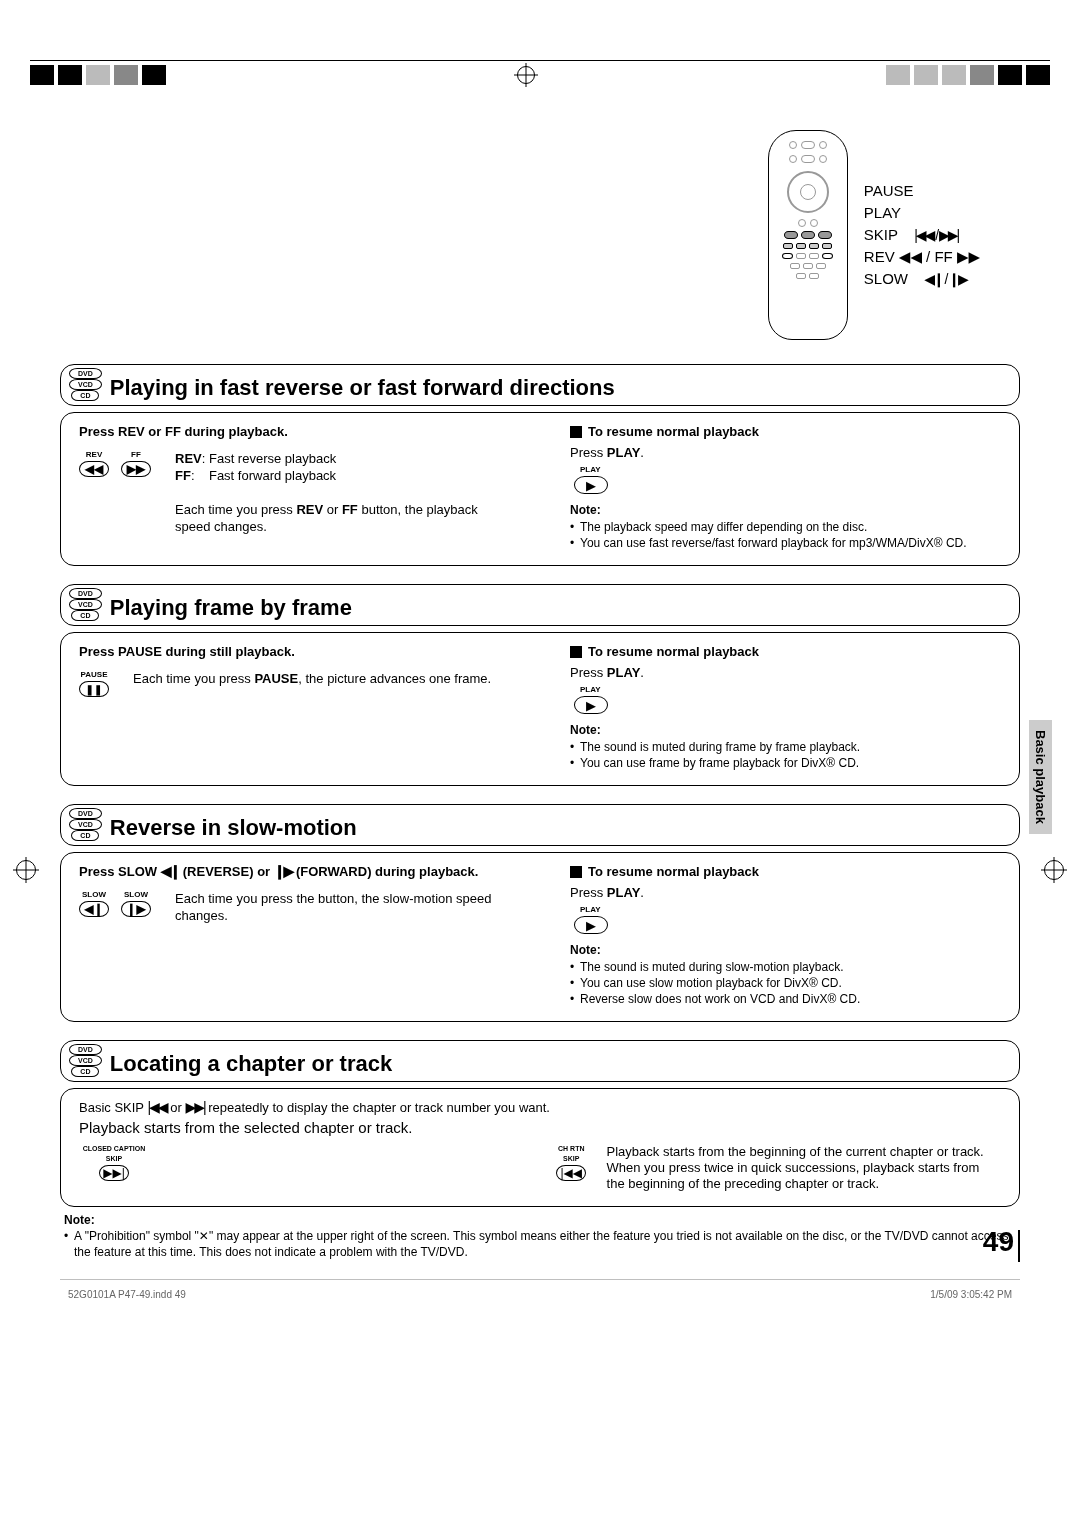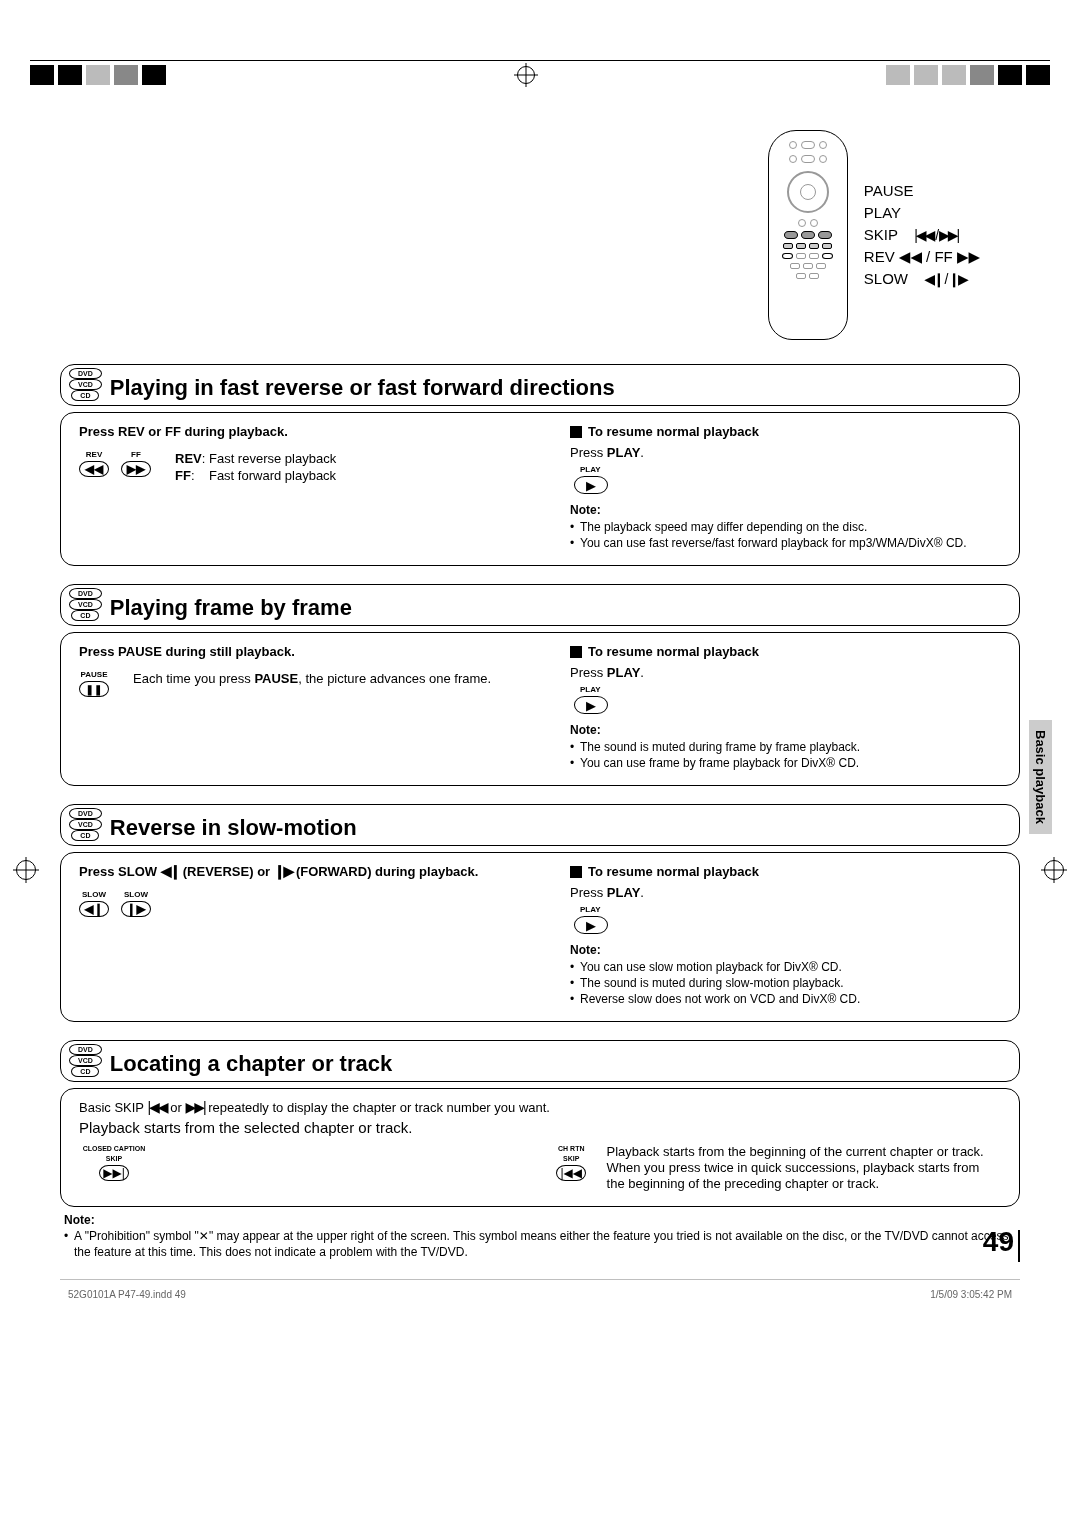--- a/index.html
+++ b/index.html
@@ -289,20 +289,23 @@
           <div class="icons">
             <div style="display:flex; gap:12px;">
               <div><div class="btn-label-tiny">REV</div><span class="btn-oval">◀◀</span></div>
               <div><div class="btn-label-tiny">FF</div><span class="btn-oval">▶▶</span></div>
             </div>
           </div>
           <div>
             <div><b>REV</b>: <span>Fast reverse playback</span></div>
             <div><b>FF</b>: &nbsp;&nbsp;&nbsp;<span>Fast forward playback</span></div>
             <br>
+            <div>
+              <span>Each time you press </span><b>REV</b><span> or </span><b>FF</b><span> button, the playback speed changes.</span>
+            </div>
           </div>
         </div>
       </div>
       <div class="col">
         <div class="subhead">
             <span class="blk-sq"></span>
             <span>To resume normal playback</span>
           </div>
         <div><span>Press </span><b>PLAY</b><span>.</span></div>
         <div class="play-btn-wrap">
@@ -372,36 +375,37 @@
         <div class="lead">
           <span>Press SLOW </span><span class="glyph">◀❙</span><span> (REVERSE) or </span><span class="glyph">❙▶</span><span> (FORWARD) during playback.</span>
         </div>
         <div class="kvrow">
           <div class="icons">
             <div style="display:flex; gap:12px;">
               <div><div class="btn-label-tiny">SLOW</div><span class="btn-oval">◀❙</span></div>
               <div><div class="btn-label-tiny">SLOW</div><span class="btn-oval">❙▶</span></div>
             </div>
           </div>
+          <div>Each time you press the button, the slow-motion speed changes.</div>
         </div>
       </div>
       <div class="col">
         <div class="subhead">
             <span class="blk-sq"></span>
             <span>To resume normal playback</span>
           </div>
         <div><span>Press </span><b>PLAY</b><span>.</span></div>
         <div class="play-btn-wrap">
           <div class="btn-label-tiny">PLAY</div>
           <span class="btn-oval">▶</span>
         </div>
         <div class="note-label">Note:</div>
         <ul class="note-list">
+          <li>The sound is muted during slow-motion playback.</li>
           <li>You can use slow motion playback for DivX® CD.</li>
-          <li>The sound is muted during slow-motion playback.</li>
           <li>Reverse slow does not work on VCD and DivX® CD.</li>
         </ul>
       </div>
     </div>
   </div>
 
   <div class="section">
     <div class="section-head">
       <div class="disc-lozenge">
         <span class="lozenge">DVD</span>

